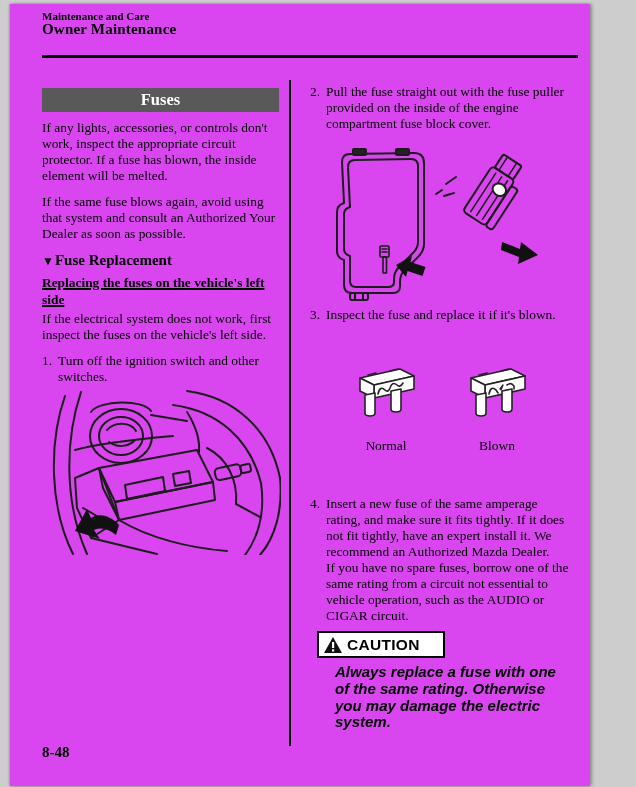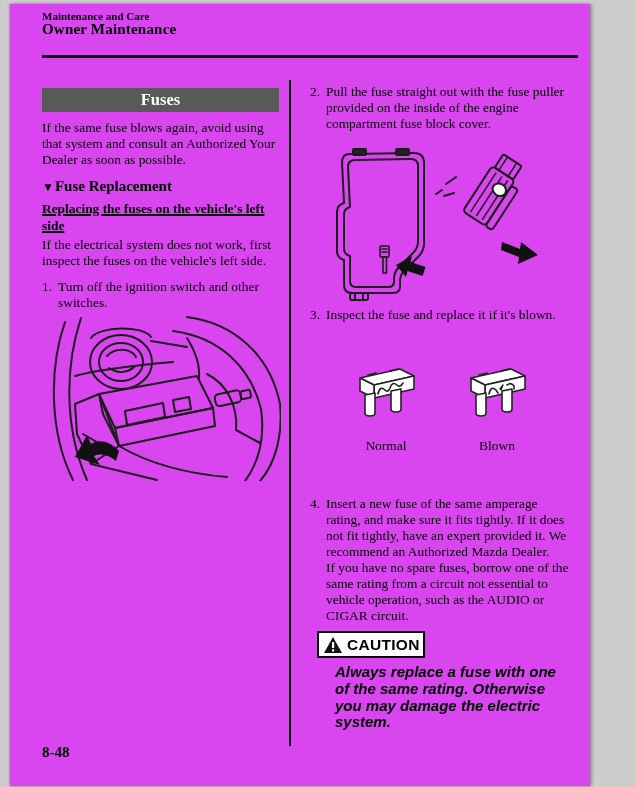--- a/index.html
+++ b/index.html
@@ -46,21 +46,21 @@
   svg.illus { display:block; }
   .dash-illus { margin:5px 0 0 -3px; }
   .cover-illus { margin:14px 0 0 6px; }
 
   .fuse-row { display:flex; gap:23px; margin:40px 0 0 32px; }
   .fuse-fig { width:88px; text-align:center; }
   .fuse-fig svg { display:block; margin:0 auto; }
   .fuse-label { font-size:13.5px; margin-top:17px; }
 
   .caution-box {
-    margin:7px 0 0 7px; width:108px; height:27px;
+    margin:7px 0 0 7px; width:128px; height:27px;
     border:2.5px solid #000; background:#fff;
     display:flex; align-items:center; gap:5px; padding-left:5px;
   }
   .caution-label {
     font-family:"Liberation Sans", sans-serif; font-weight:bold;
     font-size:15.5px; letter-spacing:.3px;
   }
   .caution-text {
     margin:6px 0 0 25px; width:238px;
     font-family:"Liberation Sans", sans-serif;
@@ -76,20 +76,21 @@
   <div class="page">
 
     <div class="breadcrumb">Maintenance and Care</div>
     <div class="page-title">Owner Maintenance</div>
     <div class="rule"></div>
     <div class="divider"></div>
 
     <div class="col-left">
       <div class="sec-head">Fuses</div>
 
+      <p class="body">If any lights, accessories, or controls don't work, inspect the appropriate circuit protector. If a fuse has blown, the inside element will be melted.</p>
       <p class="body">If the same fuse blows again, avoid using that system and consult an Authorized Your Dealer as soon as possible.</p>
 
       <div class="subsection">
         <span class="tri">▼</span><span>Fuse Replacement</span>
       </div>
 
       <div class="subheading">Replacing the fuses on the vehicle's left side</div>
 
       <p class="body">If the electrical system does not work, first inspect the fuses on the vehicle's left side.</p>
 
@@ -194,21 +195,21 @@
             <path d="M41,26 l3,-4 -2,5" fill="none" stroke-width="1.3"></path>
             <path d="M20,12 l8,-2 M42,8 l8,-2" fill="none"></path>
           </svg>
           <div class="fuse-label">Blown</div>
         </div>
       </div>
 
       <div class="step mt42">
         <span class="num">4.</span>
         <span class="txt">
-          <div>Insert a new fuse of the same amperage rating, and make sure it fits tightly. If it does not fit tightly, have an expert provided it. We recommend an Authorized Mazda Dealer.</div>
+          <div>Insert a new fuse of the same amperage rating, and make sure it fits tightly. If it does not fit tightly, have an expert install it. We recommend an Authorized Mazda Dealer.</div>
           <div>If you have no spare fuses, borrow one of the same rating from a circuit not essential to vehicle operation, such as the AUDIO or CIGAR circuit.</div>
         </span>
       </div>
 
       <div class="caution-box">
         <svg width="18" height="16" viewBox="0 0 18 16">
           <polygon points="9,0 18,16 0,16" fill="#111"></polygon>
           <rect x="8" y="5" width="2.2" height="6" fill="#fff"></rect>
           <rect x="8" y="12.3" width="2.2" height="2.2" fill="#fff"></rect>
         </svg>

